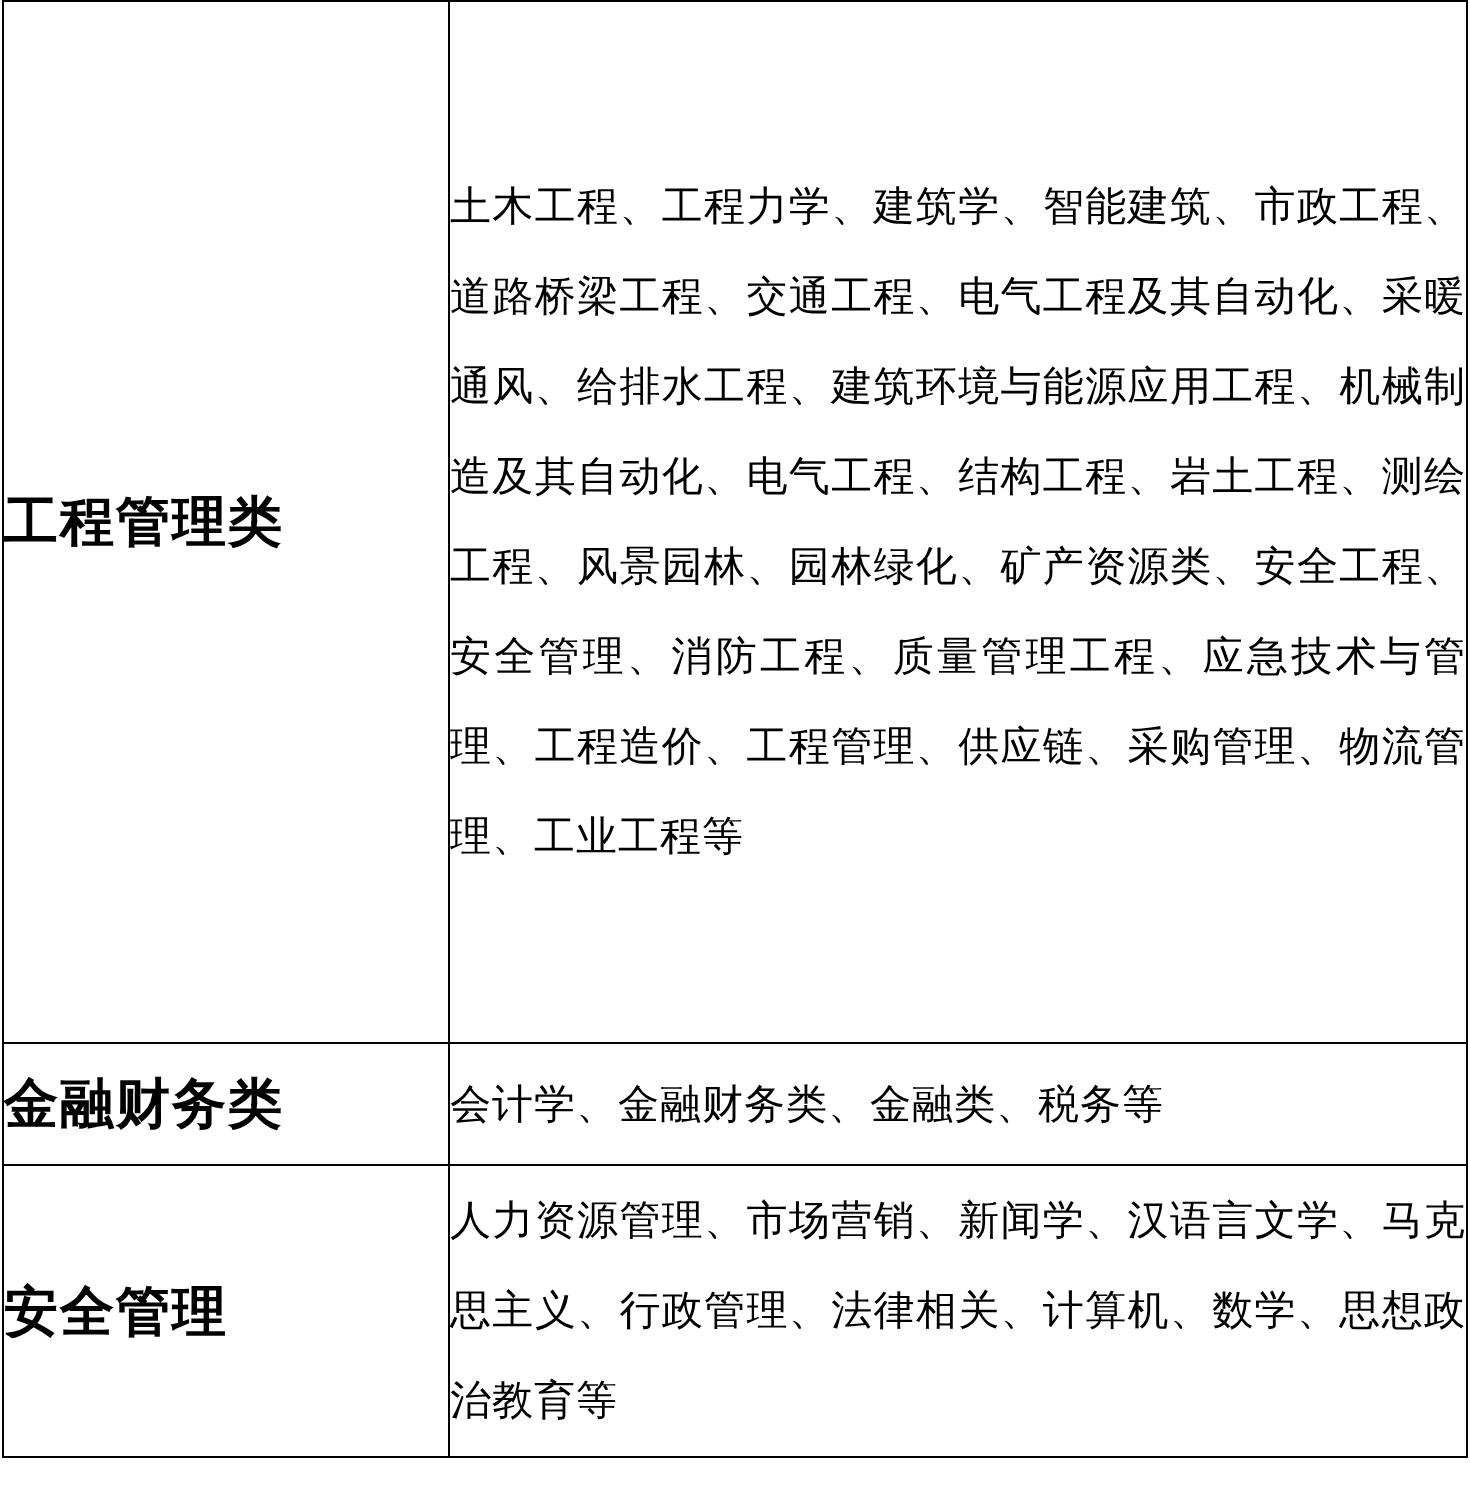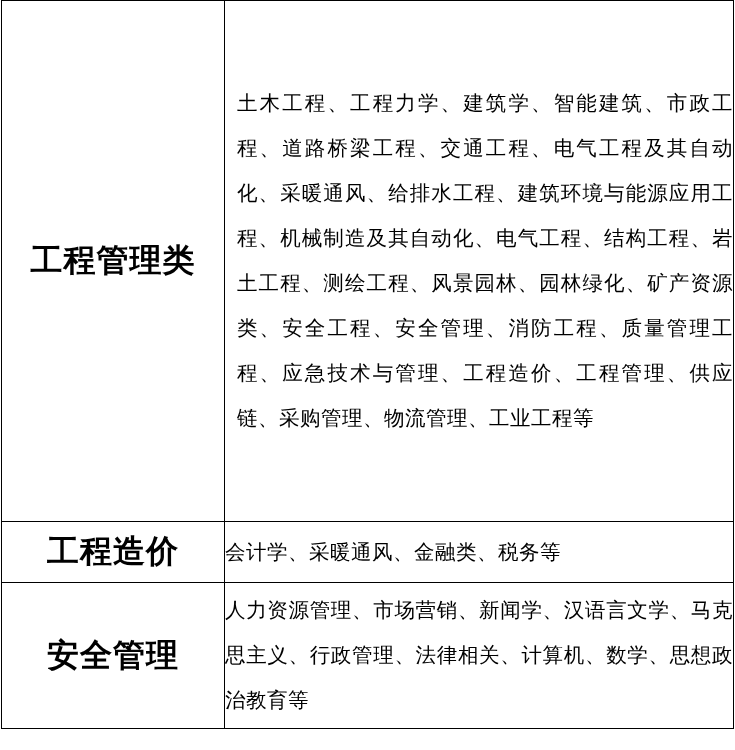--- a/index.html
+++ b/index.html
@@ -20,54 +20,53 @@
     margin: 0 1px;
     table-layout: fixed;
   }
   .doc-table td {
     border: 1px solid #000000;
     vertical-align: middle;
     padding: 0;
   }
   .cat-cell {
     width: 222px;
-    text-align: center;
-    font-size: 32px;
+    font-size: 27px;
     font-weight: bold;
     letter-spacing: 1px;
     font-family: "DejaVu Serif", "Liberation Serif", serif;
     padding: 6px 4px;
   }
   .majors-cell {
     font-size: 20.5px;
     line-height: 45px;
     text-align: justify;
     text-justify: inter-ideograph;
     padding: 6px 10px 6px 12px;
     font-family: "DejaVu Serif", "Liberation Serif", serif;
     letter-spacing: 0.5px;
   }
-  .row-engineering .majors-cell { height: 520px; padding-left: 12px; }
+  .row-engineering .majors-cell { height: 520px; }
   .row-finance .majors-cell { height: 60px; }
   .row-function .majors-cell { height: 145px; }
   .row-engineering .cat-cell { height: 520px; }
   .row-finance .cat-cell { height: 60px; }
   .row-function .cat-cell { height: 145px; }
 </style>
 </head>
 <body>
 
 <table class="doc-table">
   <tbody>
     <tr class="row-engineering">
       <td class="cat-cell">工程管理类</td>
       <td class="majors-cell">土木工程、工程力学、建筑学、智能建筑、市政工程、道路桥梁工程、交通工程、电气工程及其自动化、采暖通风、给排水工程、建筑环境与能源应用工程、机械制造及其自动化、电气工程、结构工程、岩土工程、测绘工程、风景园林、园林绿化、矿产资源类、安全工程、安全管理、消防工程、质量管理工程、应急技术与管理、工程造价、工程管理、供应链、采购管理、物流管理、工业工程等</td>
     </tr>
     <tr class="row-finance">
-      <td class="cat-cell">工程造价</td>
-      <td class="majors-cell">会计学、采暖通风、金融类、税务等</td>
+      <td class="cat-cell">金融财务类</td>
+      <td class="majors-cell">会计学、金融财务类、金融类、税务等</td>
     </tr>
     <tr class="row-function">
       <td class="cat-cell">安全管理</td>
       <td class="majors-cell">人力资源管理、市场营销、新闻学、汉语言文学、马克思主义、行政管理、法律相关、计算机、数学、思想政治教育等</td>
     </tr>
   </tbody>
 </table>
 
 </body></html>

